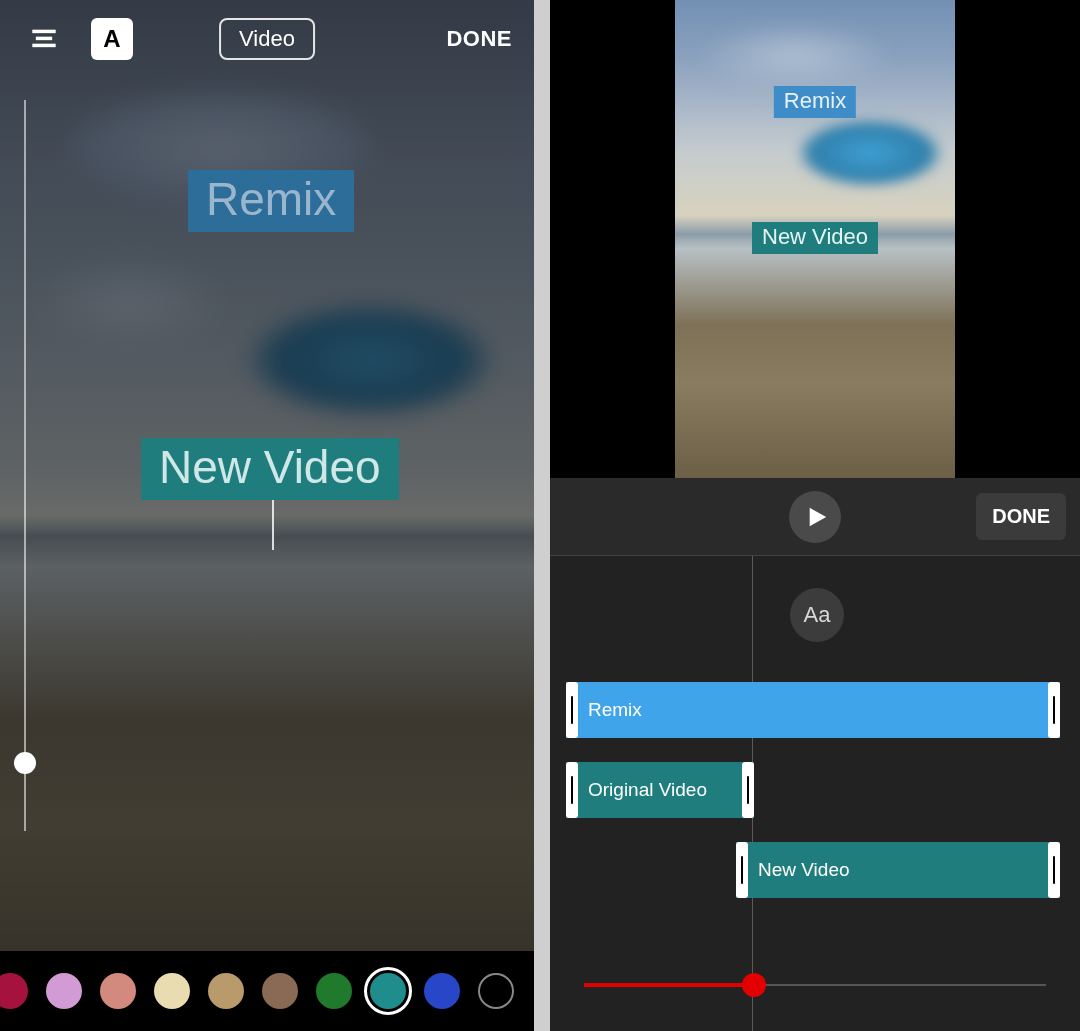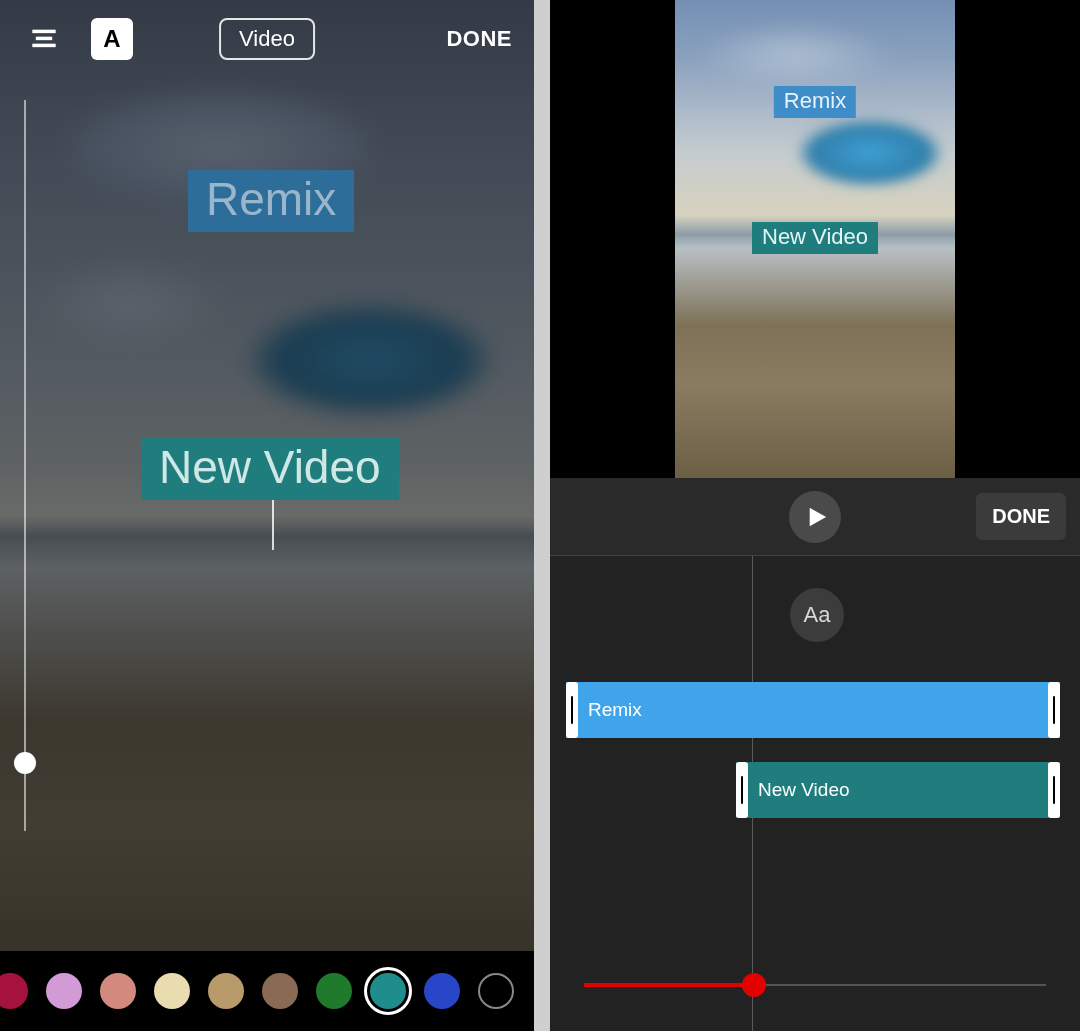--- a/index.html
+++ b/index.html
@@ -238,20 +238,27 @@
 
     <div class="tracks">
       <div class="track">
         <div class="clip clip-remix">
           <div class="handle l"></div>
           <span>Remix</span>
           <div class="handle r"></div>
         </div>
       </div>
       <div class="track">
+        <div class="clip clip-orig">
+          <div class="handle l"></div>
+          <span>Original Video</span>
+          <div class="handle r"></div>
+        </div>
+      </div>
+      <div class="track">
         <div class="clip clip-new">
           <div class="handle l"></div>
           <span>New Video</span>
           <div class="handle r"></div>
         </div>
       </div>
     </div>
 
     <div class="zoom-row">
       <div class="zoom-track-red"></div>

